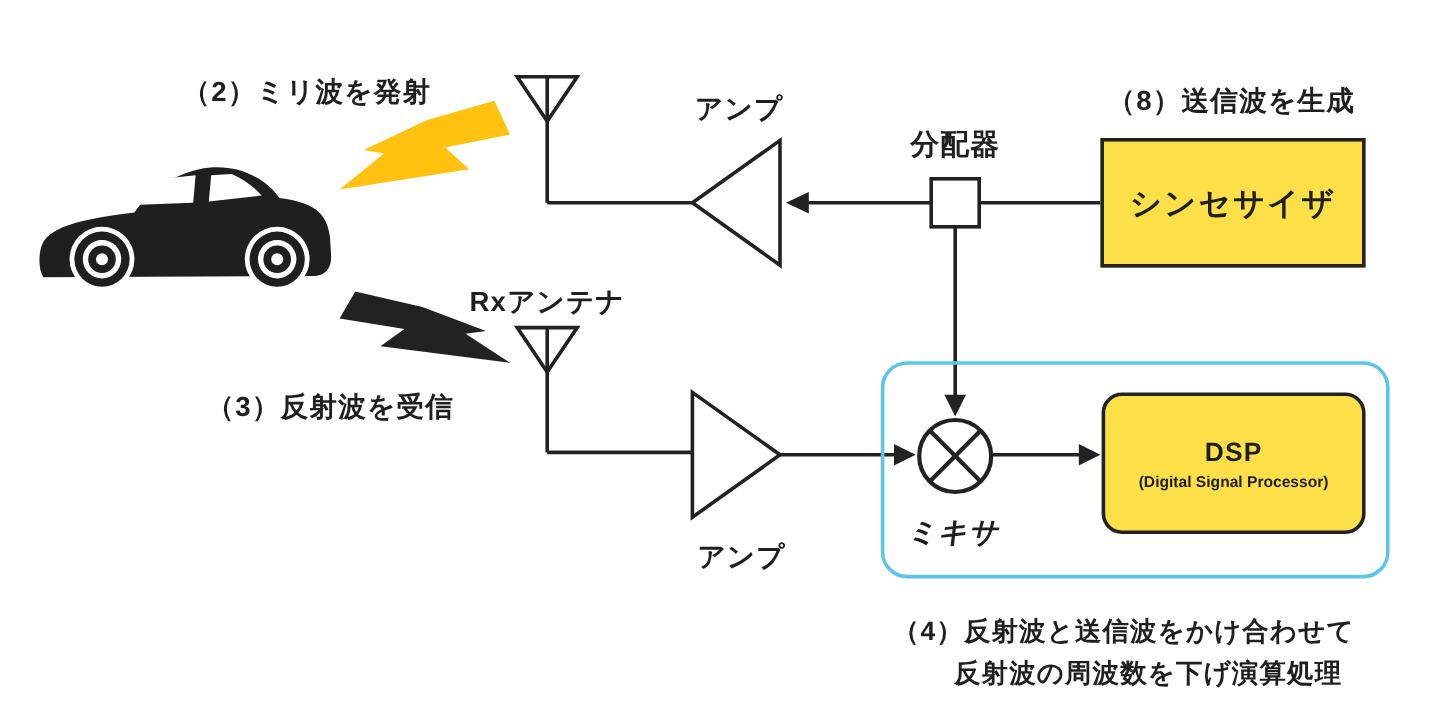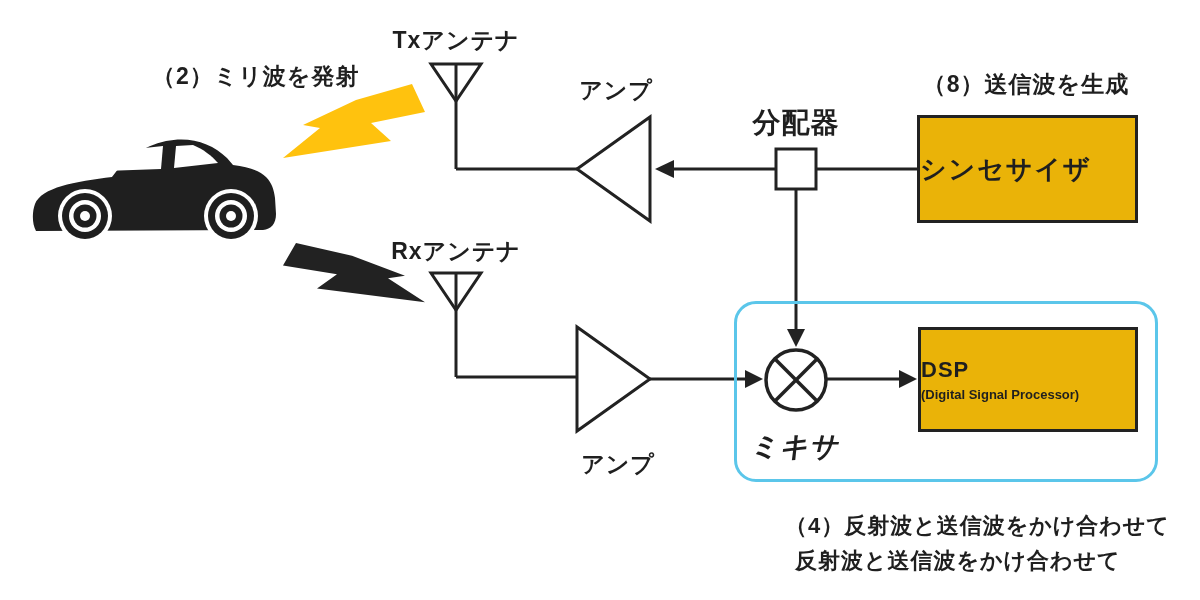--- a/index.html
+++ b/index.html
@@ -5,29 +5,29 @@
   html,body{margin:0;padding:0;background:#fff;}
   .canvas{
     position:relative;width:1200px;height:600px;background:#ffffff;overflow:hidden;
     font-family:"Liberation Sans","DejaVu Sans",sans-serif;color:#1f1f1f;
   }
   .diagram-svg{position:absolute;left:0;top:0;width:1200px;height:600px;}
   .lbl{position:absolute;white-space:nowrap;font-weight:600;letter-spacing:1px;color:#1f1f1f;}
   .lbl.center{transform:translateX(-50%);}
   .f22{font-size:22px;}
   .f23{font-size:23px;}
-  .f24{font-size:28px;}
+  .f24{font-size:24px;}
   .box{
-    position:absolute;border:3px solid #222;background:#eab308;
-    display:flex;align-items:flex-start;justify-content:center;flex-direction:column;
+    position:absolute;border:3px solid #222;background:#fde047;
+    display:flex;align-items:center;justify-content:center;flex-direction:column;
     box-sizing:border-box;
   }
   .synth-box{left:917px;top:115px;width:221px;height:108px;}
   .synth-box .t{font-size:26px;font-weight:600;letter-spacing:2px;}
-  .dsp-box{left:918px;top:327px;width:220px;height:105px;z-index:2;}
+  .dsp-box{left:918px;top:327px;width:220px;height:118px;z-index:2;border-radius:17px;}
   .dsp-box .t1{font-size:22px;font-weight:700;letter-spacing:1px;}
   .dsp-box .t2{font-size:13px;font-weight:700;margin-top:4px;}
   .hl-box{
     position:absolute;left:734px;top:301px;width:424px;height:181px;
     border:3px solid #5BC6EA;border-radius:22px;background:transparent;box-sizing:border-box;
   }
 </style>
 </head>
 <body>
 
@@ -116,24 +116,24 @@
   <div class="hl-box"></div>
 
   <div class="box synth-box">
     <span class="t">シンセサイザ</span>
   </div>
   <div class="box dsp-box">
     <span class="t1">DSP</span>
     <span class="t2">(Digital Signal Processor)</span>
   </div>
 
-  <div class="lbl center f23" style="left:456px;top:25px;">Txアンテナ</div>
   <div class="lbl f23" style="left:112px;top:61px;margin-left:40px;">（2）ミリ波を発射</div>
   <div class="lbl center f23" style="left:616px;top:75px;">アンプ</div>
   <div class="lbl center f24" style="left:796px;top:104px;">分配器</div>
   <div class="lbl center f23" style="left:1026px;top:69px;">（8）送信波を生成</div>
   <div class="lbl center f23" style="left:456px;top:236px;">Rxアンテナ</div>
+  <div class="lbl f23" style="left:172px;top:324px;">（3）反射波を受信</div>
   <div class="lbl center f23" style="left:618px;top:449px;">アンプ</div>
   <div class="lbl center f24" style="left:794px;top:428px;font-style:italic;">ミキサ</div>
-  <div class="lbl f22" style="left:785px;top:511px;text-align:right;">（4）反射波と送信波をかけ合わせて</div>
-  <div class="lbl f22" style="left:795px;top:546px;">反射波と送信波をかけ合わせて</div>
+  <div class="lbl f22" style="left:744px;top:511px;text-align:right;">（4）反射波と送信波をかけ合わせて</div>
+  <div class="lbl f22" style="left:795px;top:546px;">反射波の周波数を下げ演算処理</div>
 
 </div>
 
 </body></html>

